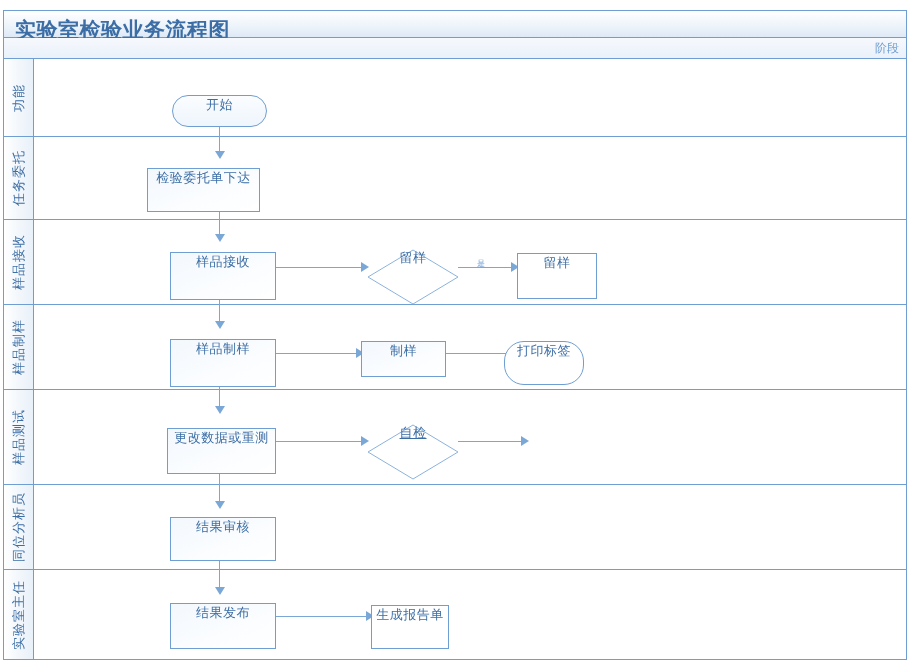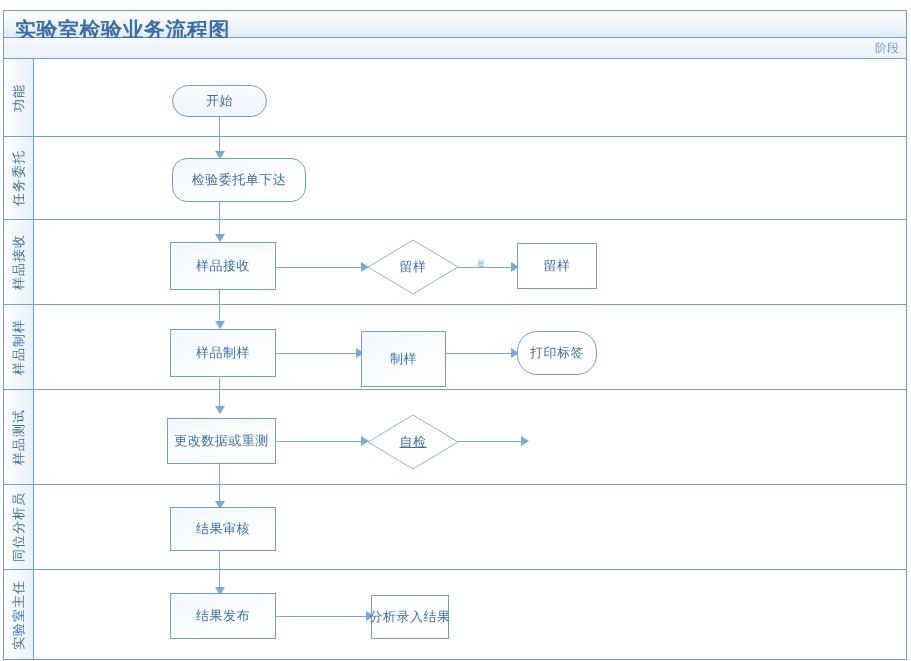--- a/index.html
+++ b/index.html
@@ -105,26 +105,26 @@
     font-size: 13px;
     color: #3c6ea5;
     letter-spacing: 1px;
   }
 
   
   .node {
     position: absolute;
     box-sizing: border-box;
     display: flex;
-    align-items: center;
     justify-content: center;
     font-size: 13px;
     color: #3c6ea5;
     white-space: nowrap;
     letter-spacing: 0.5px;
+    margin-top: 10px;
   }
 
   .node.process {
     border: 1px solid #6f9ed2;
     background: linear-gradient(to bottom right, #f3f8fd 0%, #fbfdff 60%, #ffffff 100%);
   }
   .node.process.plain {
     background: #ffffff;
   }
   .node.terminator {
@@ -274,21 +274,21 @@
   <div class="conn v" style="left:219px; top:549px; height:39px;"></div>
   <div class="arrow down" style="left:215px; top:587px;"></div>
 
   <div class="conn h" style="left:276px; top:616px; width:91px;"></div>
   <div class="arrow right" style="left:366px; top:611px;"></div>
 
   <div class="node terminator" style="left:172px; top:85px; width:95px; height:32px;">
     <span>开始</span>
   </div>
 
-  <div class="node process" style="left:172px; top:158px; width:134px; height:44px;border-radius:15px;">
+  <div class="node process" style="left:147px; top:158px; width:113px; height:44px;">
     <span>检验委托单下达</span>
   </div>
 
   <div class="node process" style="left:170px; top:242px; width:106px; height:48px;">
     <span>样品接收</span>
   </div>
 
   <div class="node decision" style="left:367px; top:239px; width:92px; height:56px;">
     <svg class="dia-svg" width="92" height="56" viewBox="0 0 92 56">
       <polygon points="46,1 91,28 46,55 1,28" fill="#ffffff" stroke="#8cb3de" stroke-width="1"></polygon>
@@ -297,25 +297,25 @@
   </div>
 
   <div class="node process plain" style="left:517px; top:243px; width:80px; height:46px;">
     <span>留样</span>
   </div>
 
   <div class="node process" style="left:170px; top:329px; width:106px; height:48px;">
     <span>样品制样</span>
   </div>
 
-  <div class="node process" style="left:361px; top:331px; width:85px; height:56px;">
+  <div class="node process" style="left:361px; top:331px; width:85px; height:36px;">
     <span>制样</span>
   </div>
 
-  <div class="node process plain" style="left:517px; top:331px; width:80px; height:44px;border-radius:20px;">
+  <div class="node process plain" style="left:504px; top:331px; width:80px; height:44px;border-radius:20px;">
     <span>打印标签</span>
   </div>
 
   <div class="node process" style="left:167px; top:418px; width:109px; height:46px;">
     <span>更改数据或重测</span>
   </div>
 
   <div class="node decision" style="left:367px; top:414px; width:92px; height:56px;text-decoration:underline;">
     <svg class="dia-svg" width="92" height="56" viewBox="0 0 92 56">
       <polygon points="46,1 91,28 46,55 1,28" fill="#ffffff" stroke="#8cb3de" stroke-width="1"></polygon>
@@ -326,16 +326,16 @@
 
   <div class="node process" style="left:170px; top:593px; width:106px; height:46px;">
     <span>结果发布</span>
   </div>
 
   <div class="node process" style="left:170px; top:507px; width:106px; height:44px;">
     <span>结果审核</span>
   </div>
 
   <div class="node process plain" style="left:371px; top:595px; width:78px; height:44px;">
-    <span>分析录入结果</span>
+    <span>生成报告单</span>
   </div>
 
 </div>
 
 </body></html>

